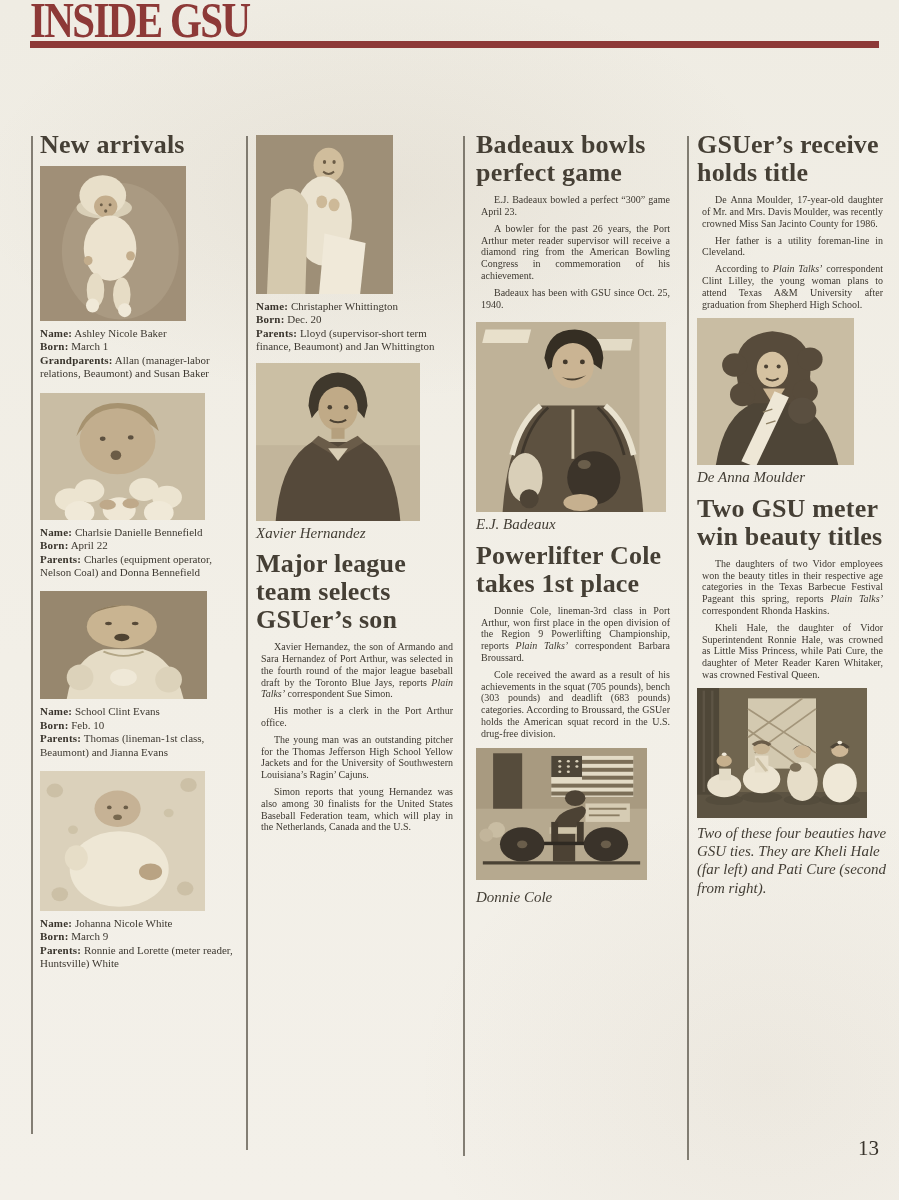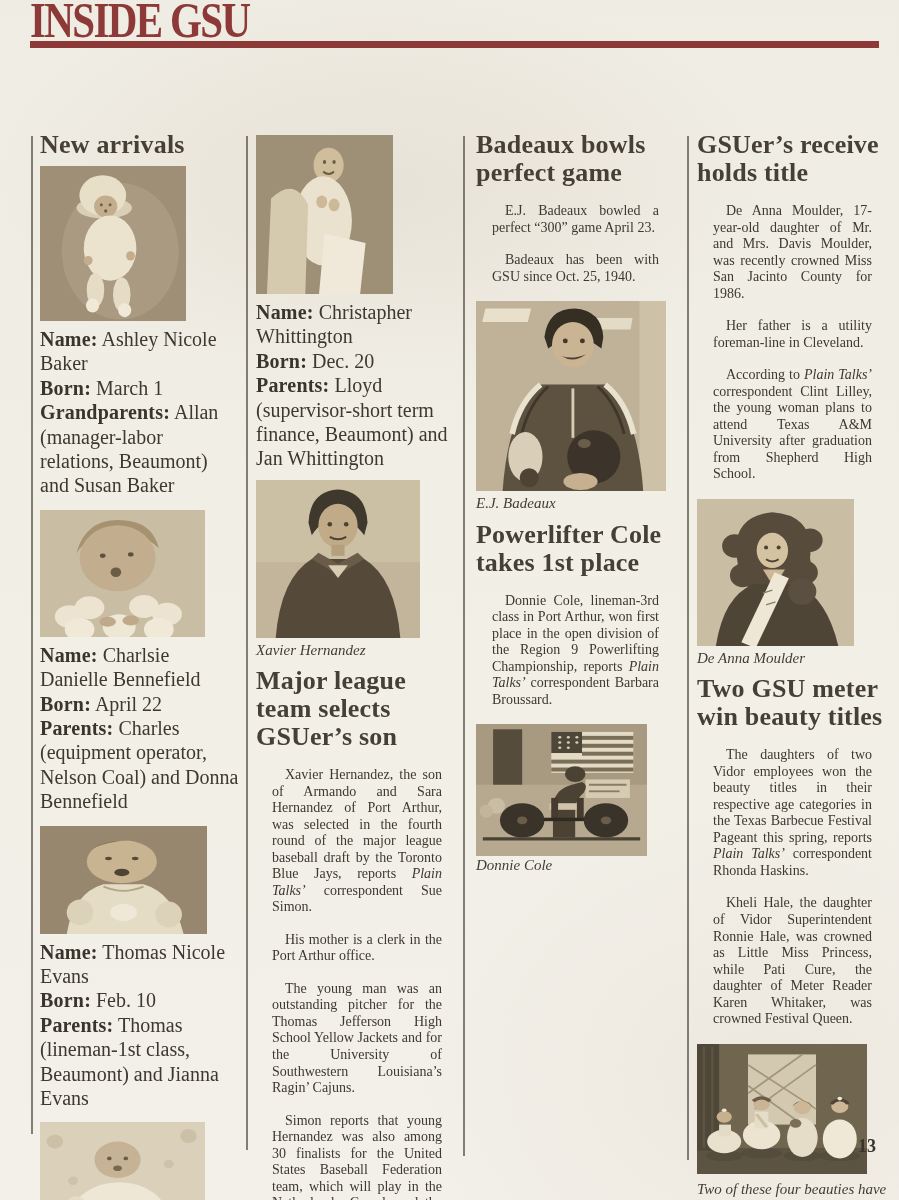--- a/index.html
+++ b/index.html
@@ -30,25 +30,25 @@
   #col2{left:256px;width:202px;}
   #col3{left:476px;width:199px;}
   #col4{left:697px;width:191px;}
   h2{margin:0 0 7px 0;font-size:26px;line-height:1.08;color:#453f35;letter-spacing:.2px;font-weight:bold;}
   #col2 h2{max-width:170px;margin-top:2px;}
   figure{margin:0 0 6px 0;}
   .photo{display:block;position:relative;overflow:hidden;box-shadow:inset 0 0 0 1px rgba(90,80,60,.18);}
   .photo svg{display:block;}
   .photocap{font-style:italic;font-size:15px;line-height:1.22;margin:3px 0 8px 0;color:#423d34;}
   .entry{margin-bottom:12px;}
-  .fline{margin:0;font-size:20px;line-height:1.22;}
+  .fline{margin:0;font-size:11px;line-height:1.22;}
   .fline b{letter-spacing:.2px;color:#39342c;}
-  .article p{margin:16px;font-size:14px;line-height:1.18;text-align:justify;text-indent:13px;color:#3d3830;}
+  .article p{margin:5px;font-size:10px;line-height:1.18;text-align:justify;text-indent:13px;color:#3d3830;}
   .article p i{font-style:italic;}
-  .pagenum{position:absolute;left:858px;top:1136px;font-size:18px;font-weight:bold;color:#39342c;}
+  .pagenum{position:absolute;left:858px;top:1136px;font-size:21px;font-weight:normal;color:#39342c;}
 </style>
 </head>
 <body>
 
 <div class="page">
 
   <h1 class="masthead">INSIDE GSU</h1>
   <div class="mastrule"></div>
 
   <div class="vrule" style="left:31px;top:136px;height:998px"></div>
@@ -125,21 +125,21 @@
         <ellipse cx="49" cy="43" rx="4.5" ry="3.5" fill="#4f4332"></ellipse>
         <path d="M16,100 Q20,62 38,54 L62,54 Q80,62 86,100 Z" fill="#e5dcc6"></path>
         <path d="M38,56 Q50,64 62,56" stroke="#b3a686" stroke-width="1.6" fill="none"></path>
         <ellipse cx="24" cy="80" rx="8" ry="12" fill="#dcd2ba"></ellipse>
           <ellipse cx="77" cy="82" rx="8" ry="12" fill="#dcd2ba"></ellipse>
         <circle cx="50" cy="80" r="8" fill="#efe8d7"></circle>
       </svg>
     </figure>
     <div class="entry">
       <p class="fline"><b>Name:</b>
-        <span>Thomas Nicole Evans</span></p>
+        <span>School Clint Evans</span></p>
       <p class="fline"><b>Born:</b>
         <span>Feb. 10</span></p>
       <p class="fline"><b>Parents:</b>
         <span>Thomas (lineman-1st class, Beaumont) and Jianna Evans</span></p>
     </div>
 
     <figure class="photo" style="width:165px;height:140px" aria-label="baby lying on printed blanket">
       <svg viewBox="0 0 100 100" preserveAspectRatio="none" width="100%" height="100%" aria-hidden="true">
         <rect width="100" height="100" fill="#dbd1bb"></rect>
         <circle cx="9" cy="14" r="5" fill="#c8bca1" opacity=".8"></circle>
@@ -216,20 +216,21 @@
       <p>His mother is a clerk in the Port Arthur office.</p>
       <p>The young man was an outstanding pitcher for the Thomas Jefferson High School Yellow Jackets and for the University of Southwestern Louisiana’s Ragin’ Cajuns.</p>
       <p>Simon reports that young Hernandez was also among 30 finalists for the United States Baseball Federation team, which will play in the Netherlands, Canada and the U.S.</p>
     </div>
   </section>
 
   <section class="col" id="col3">
     <h2>Badeaux bowls perfect game</h2>
     <div class="article">
       <p>E.J. Badeaux bowled a perfect “300” game April 23.</p>
+      <p>A bowler for the past 26 years, the Port Arthur meter reader supervisor will receive a diamond ring from the American Bowling Congress in commemoration of his achievement.</p>
       <p>Badeaux has been with GSU since Oct. 25, 1940.</p>
     </div>
 
     <figure style="margin:12px 0 2px">
       <span class="photo" style="width:190px;height:190px" aria-label="smiling man in track jacket holding a bowling ball">
         <svg viewBox="0 0 100 100" preserveAspectRatio="none" width="100%" height="100%" aria-hidden="true">
           <rect width="100" height="100" fill="#bfb298"></rect>
           <rect x="86" width="14" height="100" fill="#cdc1a8"></rect>
           <rect x="6" y="4" width="24" height="7" fill="#e8e0cb" transform="skewX(-14)"></rect>
           <rect x="58" y="9" width="26" height="6" fill="#e3dbc6" transform="skewX(-10)"></rect>
@@ -250,20 +251,21 @@
           <ellipse cx="57" cy="75" rx="3.4" ry="2.4" fill="#6a5e4b"></ellipse>
           <ellipse cx="55" cy="95" rx="9" ry="4.5" fill="#c6b08f"></ellipse>
         </svg>
       </span>
       <figcaption class="photocap">E.J. Badeaux</figcaption>
     </figure>
 
     <h2>Powerlifter Cole takes 1st place</h2>
     <div class="article">
       <p><span>Donnie Cole, lineman-3rd class in Port Arthur, won first place in the open division of the Region 9 Powerlifting Championship, reports </span><i>Plain Talks’</i><span> correspondent Barbara Broussard.</span></p>
+      <p>Cole received the award as a result of his achievements in the squat (705 pounds), bench (303 pounds) and deadlift (683 pounds) categories. According to Broussard, the GSUer holds the American squat record in the U.S. drug-free division.</p>
     </div>
 
     <figure style="margin:8px 0 0">
       <span class="photo" style="width:171px;height:132px" aria-label="powerlifter lifting barbell in front of American flag">
         <svg viewBox="0 0 100 100" preserveAspectRatio="none" width="100%" height="100%" aria-hidden="true">
           <rect width="100" height="100" fill="#b6a98f"></rect>
           <rect width="100" height="46" fill="#a89a80"></rect>
           <rect x="10" y="4" width="17" height="42" fill="#564c3c"></rect>
           <rect x="44" y="6" width="48" height="31" fill="#e3dbc6"></rect>
           <rect x="62" y="9" width="30" height="3" fill="#7b6e57"></rect>
@@ -291,21 +293,21 @@
           <rect x="44" y="56" width="4" height="17" fill="#453c2f"></rect>
           <rect x="59" y="56" width="4" height="17" fill="#453c2f"></rect>
           <rect x="27" y="71" width="48" height="2.6" fill="#2f2a22"></rect>
           <circle cx="27" cy="73" r="13" fill="#3a332a"></circle>
           <circle cx="76" cy="73" r="13" fill="#3a332a"></circle>
           <circle cx="27" cy="73" r="3" fill="#6a5e4b"></circle>
             <circle cx="76" cy="73" r="3" fill="#6a5e4b"></circle>
           <line x1="4" y1="87" x2="96" y2="87" stroke="#4a4234" stroke-width="2.4"></line>
         </svg>
       </span>
-      <figcaption class="photocap" style="margin-top:0">Donnie Cole</figcaption>
+      <figcaption class="photocap" style="margin-top:8px">Donnie Cole</figcaption>
     </figure>
   </section>
 
   <section class="col" id="col4">
     <h2>GSUer’s receive holds title</h2>
     <div class="article">
       <p>De Anna Moulder, 17-year-old daughter of Mr. and Mrs. Davis Moulder, was recently crowned Miss San Jacinto County for 1986.</p>
       <p>Her father is a utility foreman-line in Cleveland.</p>
       <p><span>According to </span><i>Plain Talks’</i><span> correspondent Clint Lilley, the young woman plans to attend Texas A&amp;M University after graduation from Shepherd High School.</span></p>
     </div>

